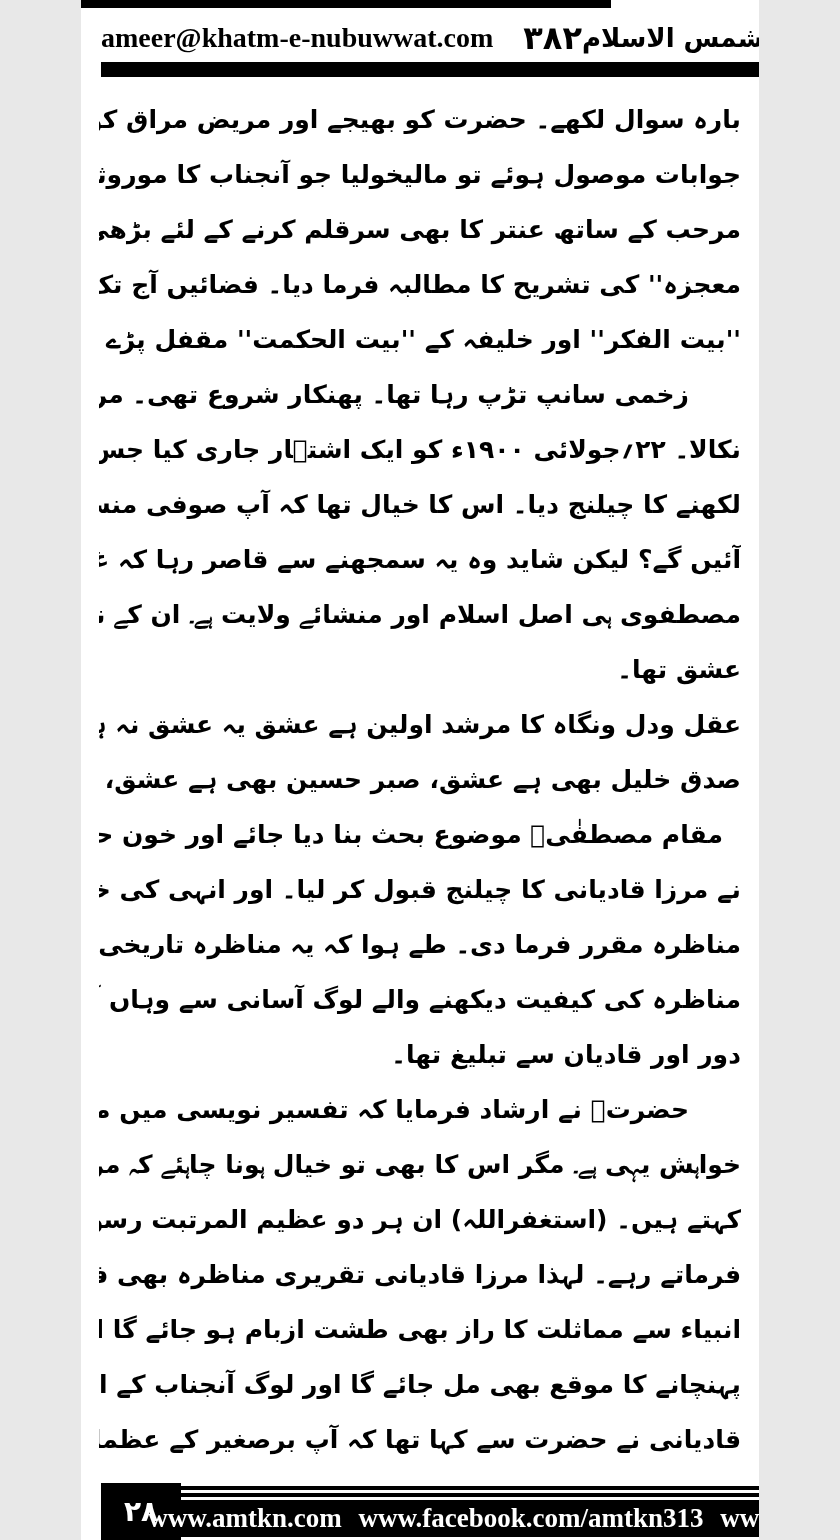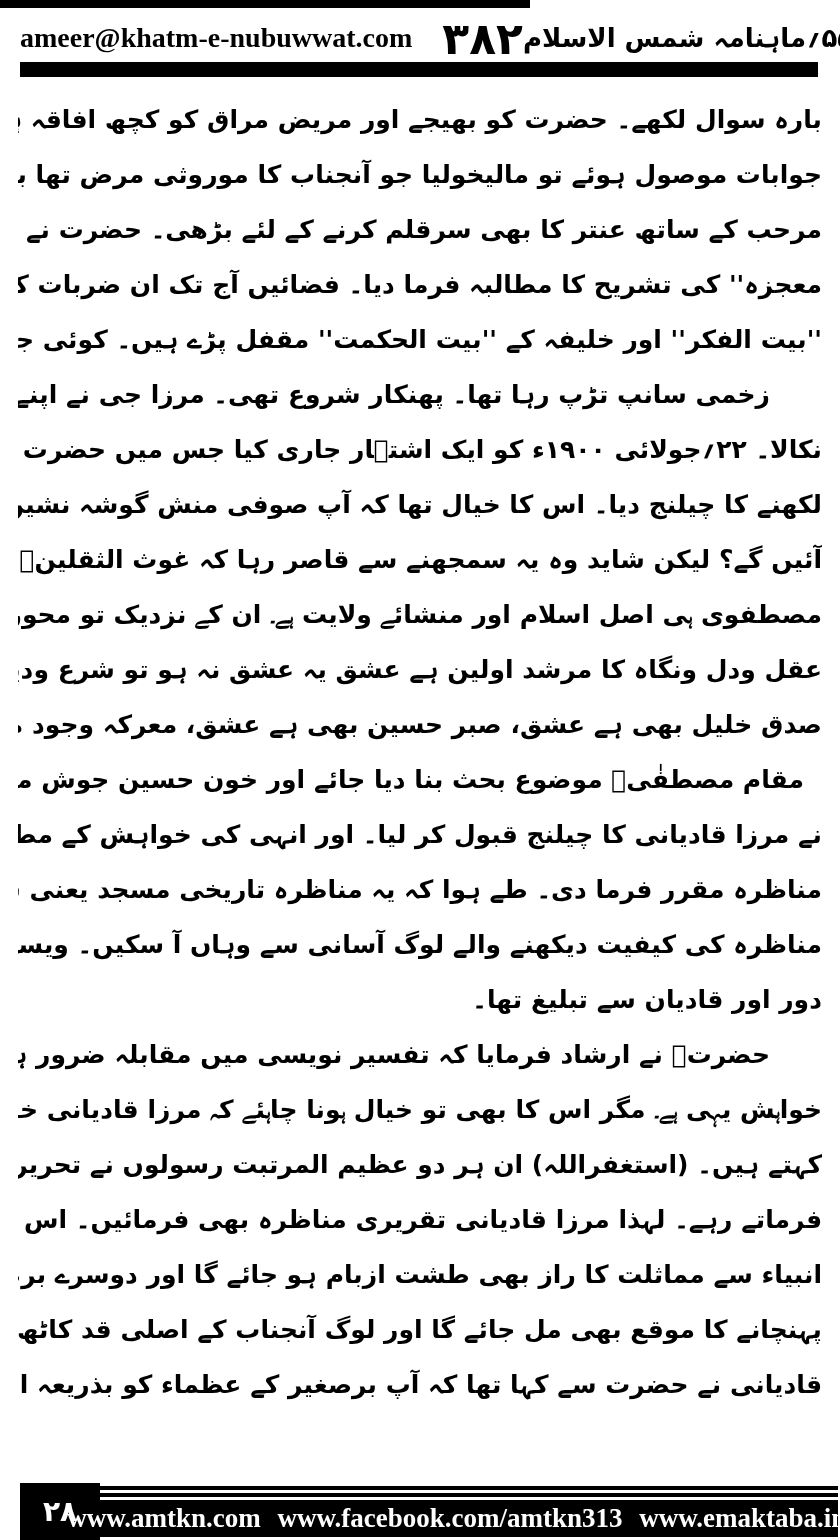--- a/index.html
+++ b/index.html
@@ -1,33 +1,33 @@
 <!DOCTYPE html>
 <html lang="ur" dir="ltr"><head>
 <meta charset="utf-8">
 <style>
   html,body{margin:0;padding:0;background:#e8e8e8;}
   .page{
-    position:relative;width:840px;height:1540px;background:#ffffff;
+    position:relative;width:678px;height:1540px;background:#ffffff;
     margin:0 auto;overflow:hidden;box-sizing:border-box;
     font-family:"DejaVu Sans",sans-serif;color:#000;
   }
   
   .top-rule{position:absolute;left:0;top:0;width:530px;height:8px;background:#000;}
   .header-row{
     position:absolute;top:16px;left:20px;right:18px;height:44px;
     display:flex;align-items:center;justify-content:space-between;
   }
   .header-left{display:flex;align-items:center;gap:30px;}
   .header-email{
     font-family:"Liberation Serif",serif;font-weight:bold;font-size:28px;
     letter-spacing:0px;white-space:nowrap;
   }
   .header-pageno{
-    font-family:"DejaVu Sans",sans-serif;font-weight:bold;font-size:44px;
+    font-family:"DejaVu Sans",sans-serif;font-weight:bold;font-size:32px;
     direction:rtl;white-space:nowrap;
   }
   .header-title{
     font-family:"DejaVu Sans",sans-serif;font-weight:bold;font-size:26px;
     direction:rtl;white-space:nowrap;text-align:right;
   }
   .header-rule{position:absolute;top:62px;left:20px;width:798px;height:15px;background:#000;}
   
   .body-text{
     position:absolute;top:92px;left:18px;right:18px;direction:rtl;
@@ -76,20 +76,21 @@
     <div class="ln">بارہ سوال لکھے۔ حضرت کو بھیجے اور مریض مراق کو کچھ افاقہ ہوا۔ مگر جب حضرت گولڑویؒ کے</div>
     <div class="ln">جوابات موصول ہوئے تو مالیخولیا جو آنجناب کا موروثی مرض تھا بڑھنے لگا۔ اب ضرب حیدری</div>
     <div class="ln">مرحب کے ساتھ عنتر کا بھی سرقلم کرنے کے لئے بڑھی۔ حضرت نے حکیم موصوف سے ''حقیقت</div>
     <div class="ln">معجزہ'' کی تشریح کا مطالبہ فرما دیا۔ فضائیں آج تک ان ضربات کی گونج سنا رہی ہیں۔ مگر مرزا کے</div>
     <div class="ln">''بیت الفکر'' اور خلیفہ کے ''بیت الحکمت'' مقفل پڑے ہیں۔ کوئی جواب نہیں بن پڑا ہے۔</div>
     <div class="ln indent">زخمی سانپ تڑپ رہا تھا۔ پھنکار شروع تھی۔ مرزا جی نے اپنے ترکش سے آخری تیر</div>
     <div class="ln">نکالا۔ ۲۲؍جولائی ۱۹۰۰ء کو ایک اشتہار جاری کیا جس میں حضرت اقدسؓ کی عربی زبان میں تفسیر</div>
     <div class="ln">لکھنے کا چیلنج دیا۔ اس کا خیال تھا کہ آپ صوفی منش گوشہ نشین ہیں۔ بھلا میدان مناظرہ میں کیسے</div>
     <div class="ln">آئیں گے؟ لیکن شاید وہ یہ سمجھنے سے قاصر رہا کہ غوث الثقلینؒ کے پوتے کے نزدیک تو عشق</div>
     <div class="ln">مصطفوی ہی اصل اسلام اور منشائے ولایت ہے۔ ان کے نزدیک تو محور اسلام ہی حضورﷺ کا</div>
+    <div class="ln">عشق تھا۔</div>
     <div class="ln verse">عقل ودل ونگاہ کا مرشد اولین ہے عشق یہ عشق نہ ہو تو شرع ودیں بتکدۂ تصورات</div>
     <div class="ln verse">صدق خلیل بھی ہے عشق، صبر حسین بھی ہے عشق، معرکہ وجود میں بدر و حنین بھی ہے عشق</div>
     <div class="ln indent-sm">مقام مصطفٰیؐ موضوع بحث بنا دیا جائے اور خون حسین جوش میں نہ آئے۔ حضرت اعلیٰ</div>
     <div class="ln">نے مرزا قادیانی کا چیلنج قبول کر لیا۔ اور انہی کی خواہش کے مطابق ۲۵؍اگست ۱۹۰۰ء کو تاریخ</div>
     <div class="ln">مناظرہ مقرر فرما دی۔ طے ہوا کہ یہ مناظرہ تاریخی مسجد یعنی شاہی مسجد میں ہو۔ تاکہ برصغیر سے</div>
     <div class="ln">مناظرہ کی کیفیت دیکھنے والے لوگ آسانی سے وہاں آ سکیں۔ ویسے بھی لاہور سرزمین گولڑہ سے</div>
     <div class="ln">دور اور قادیان سے تبلیغ تھا۔</div>
     <div class="ln indent">حضرتؓ نے ارشاد فرمایا کہ تفسیر نویسی میں مقابلہ ضرور ہوگا کیونکہ مرزا قادیانی کی</div>
     <div class="ln">خواہش یہی ہے۔ مگر اس کا بھی تو خیال ہونا چاہئے کہ مرزا قادیانی خود کو مثیل مسیحؑ اور مثیل محمدﷺ</div>
     <div class="ln">کہتے ہیں۔ (استغفراللہ) ان ہر دو عظیم المرتبت رسولوں نے تحریری تبلیغ نہیں فرمائی۔ بلکہ زبانی تبلیغ</div>

